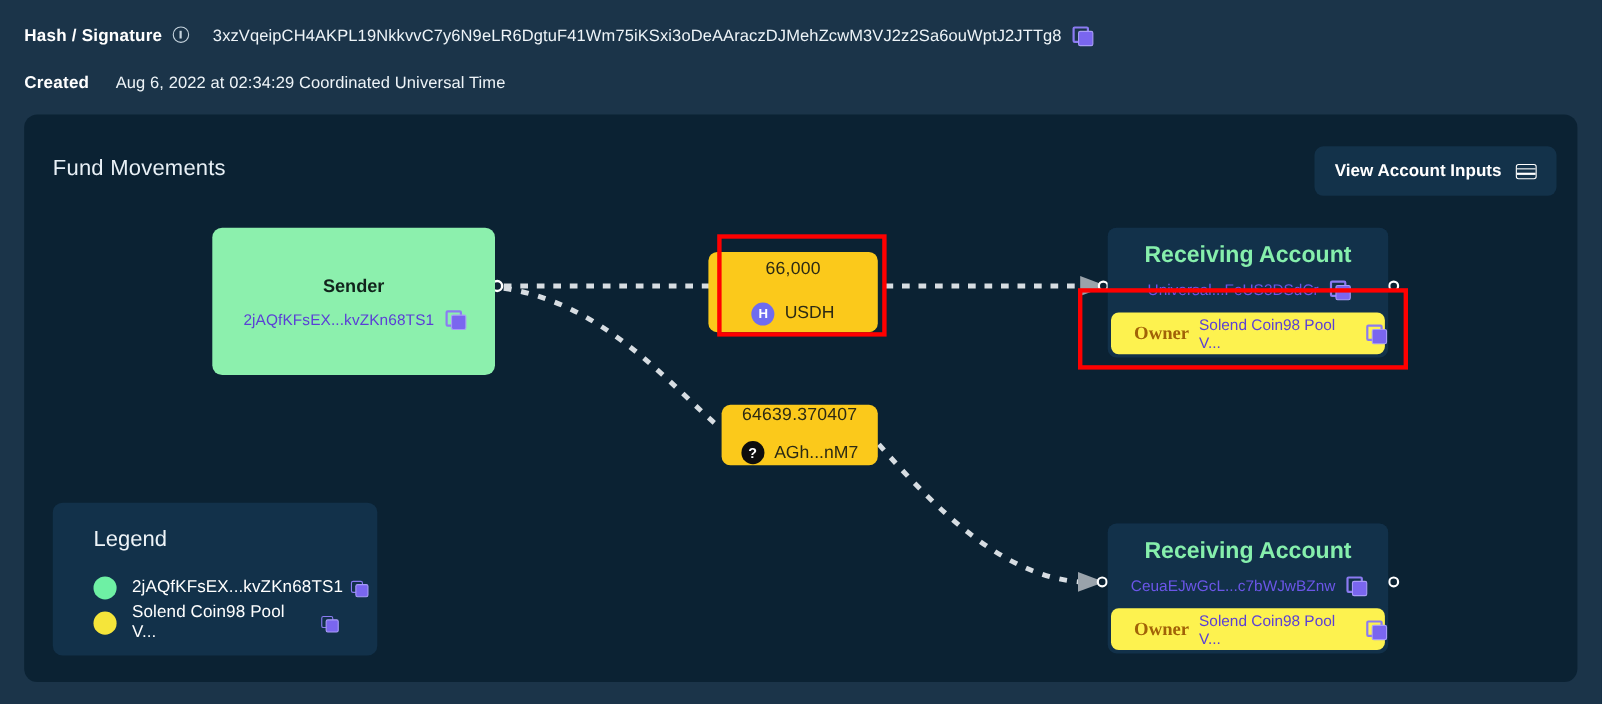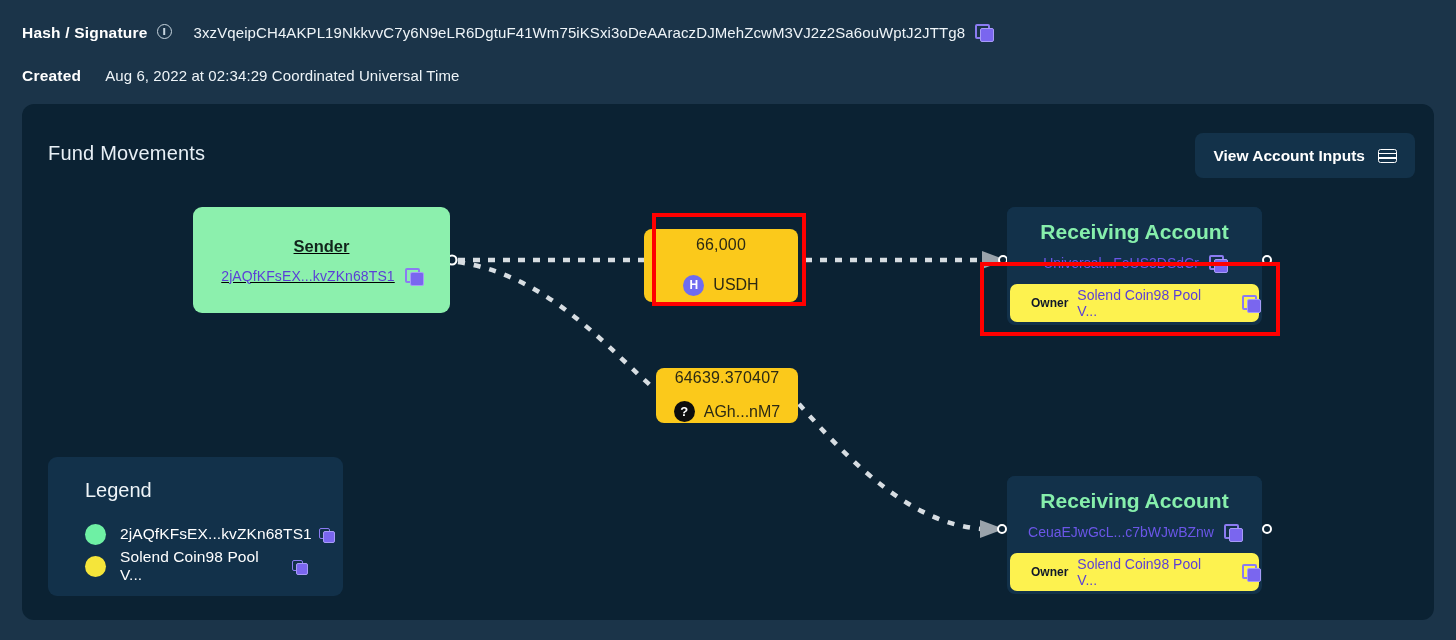--- a/index.html
+++ b/index.html
@@ -136,29 +136,28 @@
     left: 0; top: 0;
     width: 1412px; height: 516px;
     pointer-events: none;
   }
 
   
   .node { position: absolute; }
 
   #sender-node {
     left: 171px; top: 103px;
-    width: 257px; height: 106px;
+    width: 257px; height: 134px;
     background: #8cf0ad;
     border-radius: 9px;
     display: flex;
     flex-direction: column;
     align-items: center;
     justify-content: center;
     gap: 12px;
-    text-decoration: underline;
   }
   #sender-node .node-title {
     color: #11241c;
     font-size: 16.5px;
     font-weight: bold;
   }
   .addr-row { display: flex; align-items: center; }
   .addr-text {
     color: #5b3fd6;
     font-size: 14px;
@@ -229,23 +228,24 @@
     background: #fdf24f;
     border-radius: 7px;
     margin: 2px 3px 3px;
     height: 38px;
     display: flex;
     align-items: center;
     padding-left: 21px;
     gap: 9px;
   }
   .owner-label {
-    color: #0f172a;
-    font-size: 12px;
+    color: #a16207;
+    font-size: 17px;
     font-weight: bold;
+    font-family: Liberation Serif, serif;
   }
   .owner-value {
     color: #5b3fd6;
     font-size: 14px;
   }
 
   
   #legend-box {
     position: absolute;
     left: 26px; top: 353px;

